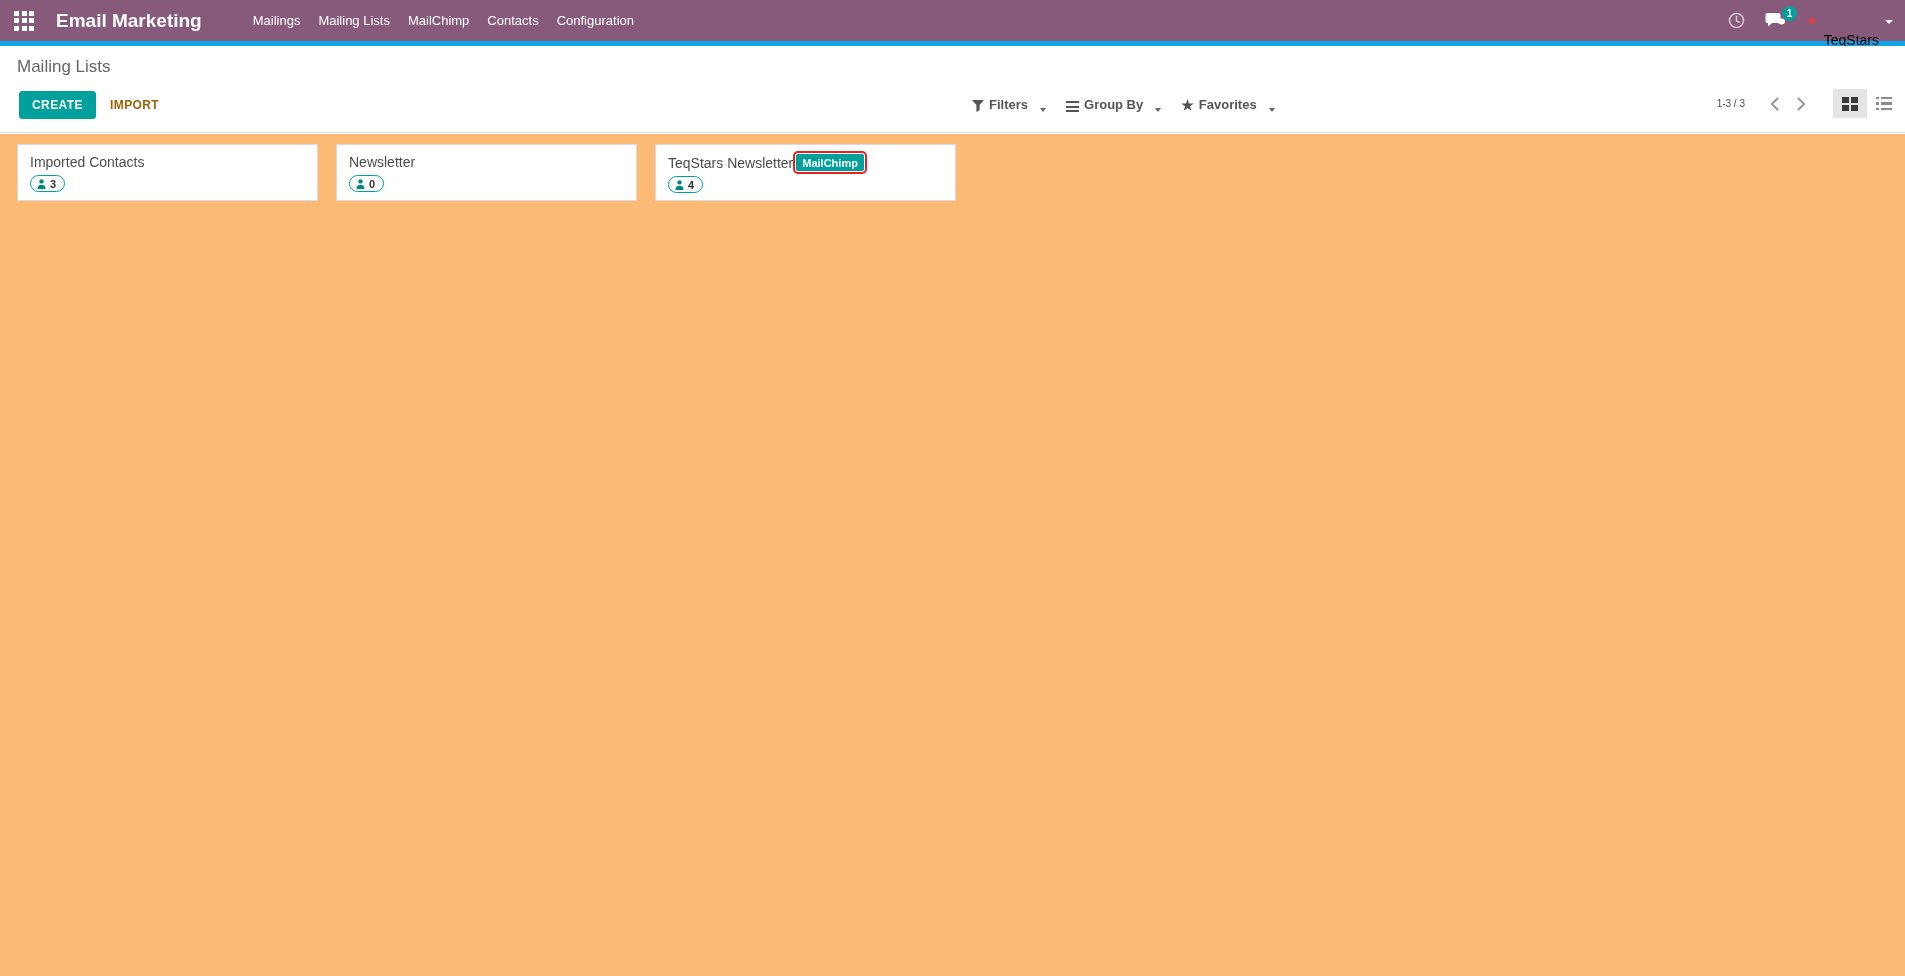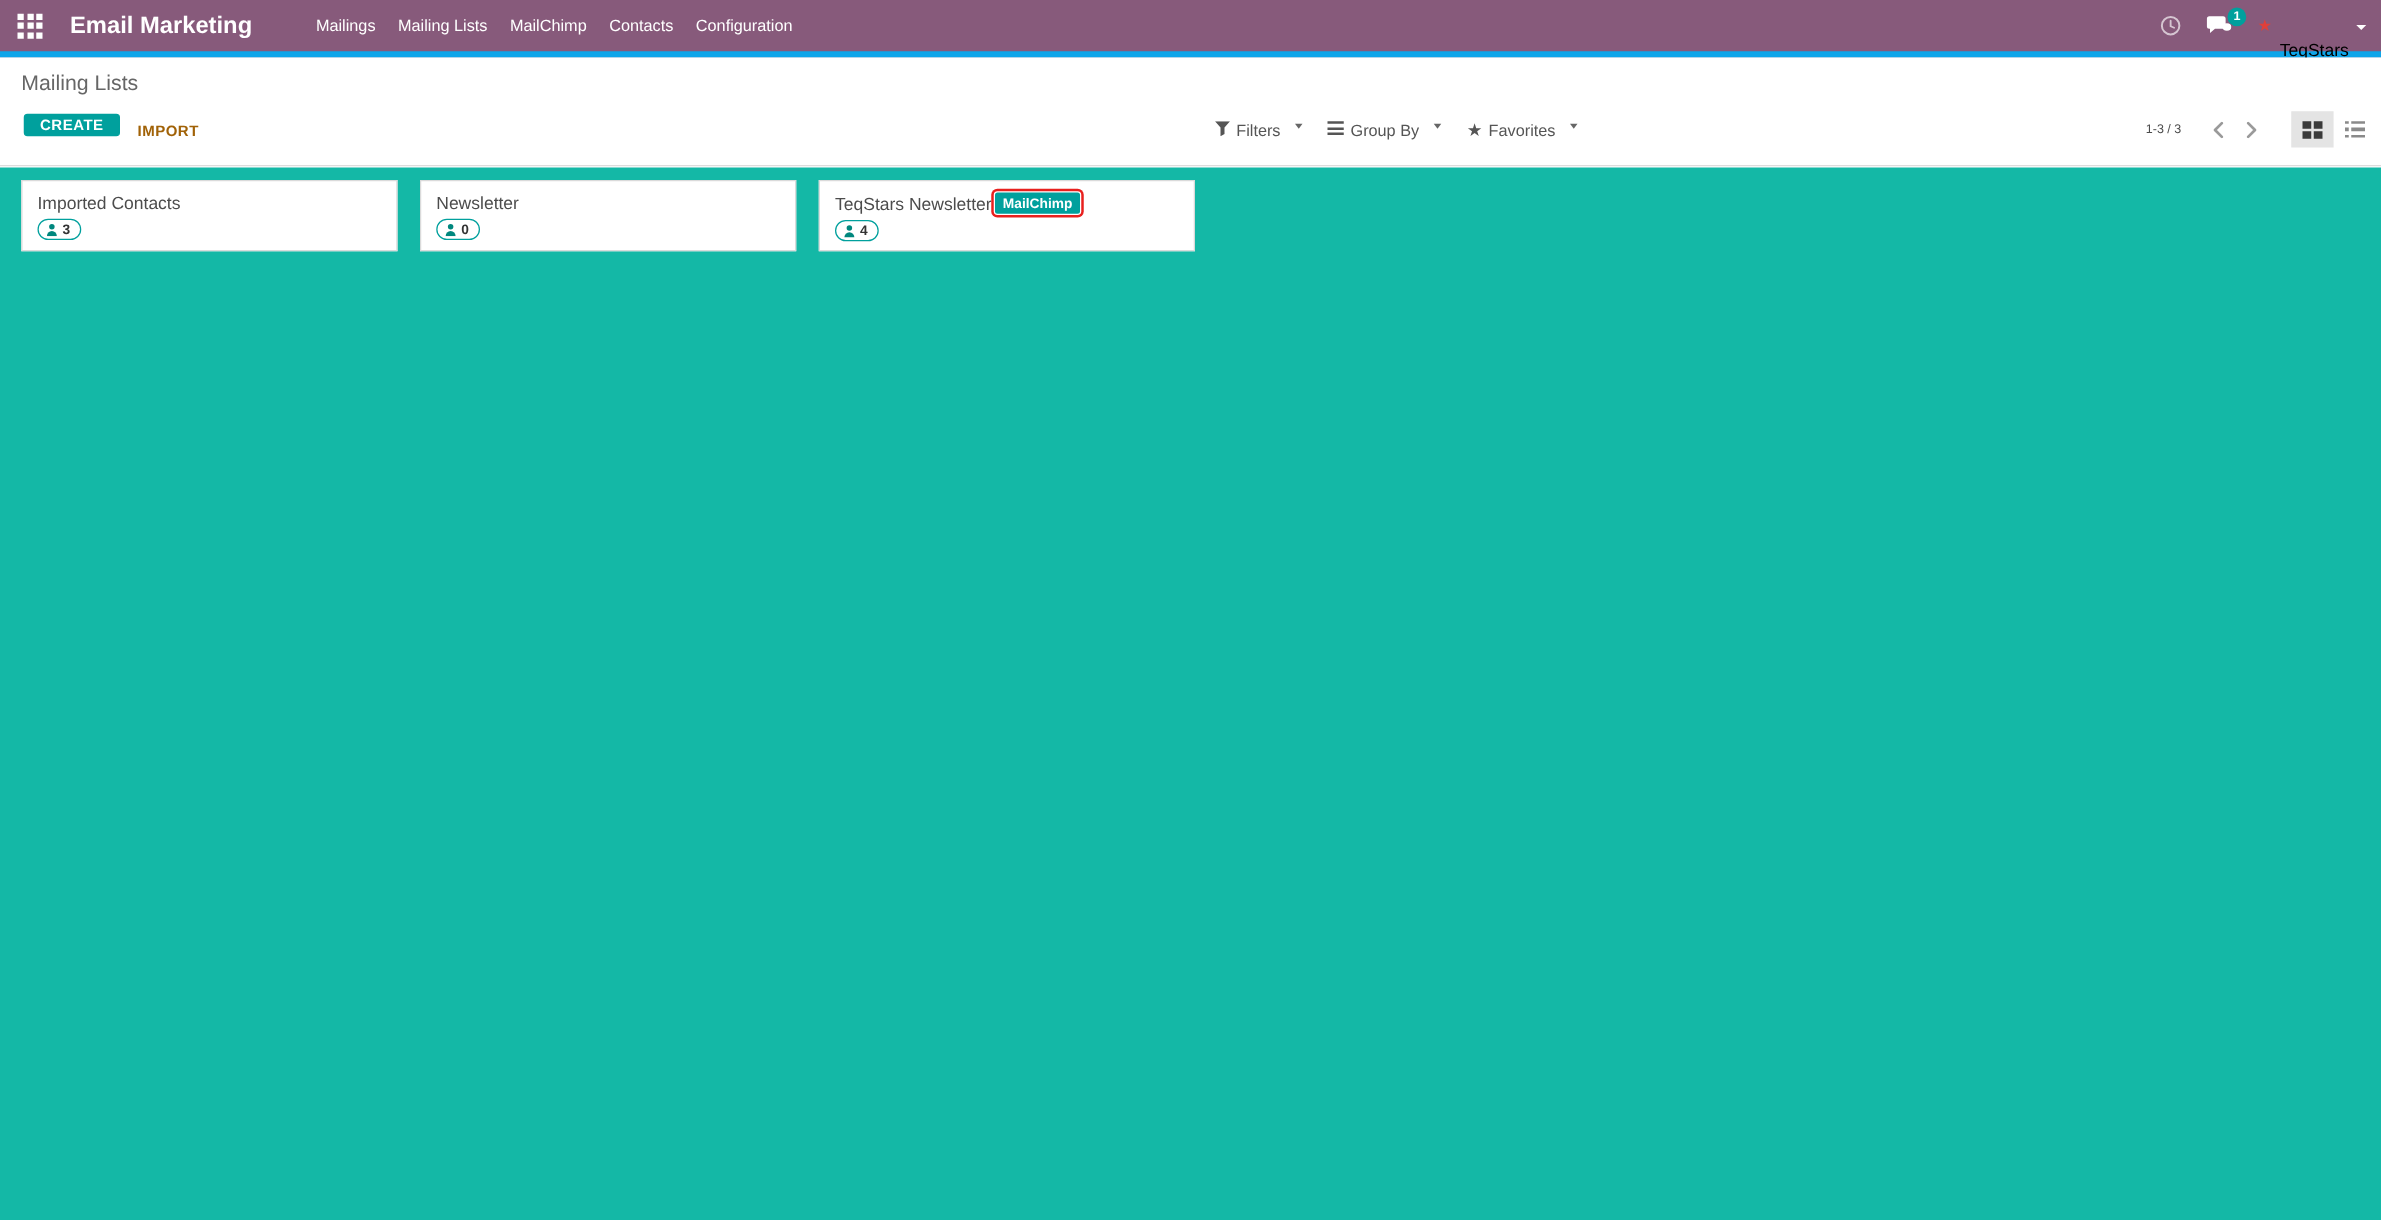--- a/index.html
+++ b/index.html
@@ -64,54 +64,54 @@
   .search-caret { position: absolute; left: 1px; top: 7px; width: 1px; height: 19px; background: #1a1a1a; }
   .searchbar input {
     width: 100%; height: 100%; border: none; outline: none;
     font-family: "Liberation Sans", sans-serif; font-size: 14px; color: #333;
     padding: 0 28px 0 4px; background: transparent;
   }
   .searchbar input::placeholder { color: #b3b3b3; }
   .search-mag { position: absolute; right: 7px; bottom: 7px; cursor: pointer; }
 
   .create-btn {
-    position: absolute; left: 19px; top: 45px; height: 18px;
+    position: absolute; left: 19px; top: 45px; height: 28px;
     padding: 0 12px; background: #00A09D; border: 1px solid #00A09D; border-radius: 3px;
     color: #fff; font-size: 12px; font-weight: bold; letter-spacing: .4px; cursor: pointer;
     font-family: "Liberation Sans", sans-serif;
   }
   .import-btn {
     position: absolute; left: 100px; top: 45px; height: 27px;
     padding: 0 10px; background: transparent; border: none;
     color: #a16207; font-size: 12px; font-weight: bold; letter-spacing: .4px; cursor: pointer;
     font-family: "Liberation Sans", sans-serif;
   }
 
   .search-menus { position: absolute; left: 972px; top: 45px; height: 27px; display: flex; align-items: center; gap: 20px; }
-  .sm-item { display: flex; align-items: flex-start; gap: 5px; cursor: pointer; color: #555; font-size: 13px; font-weight: 400; }
+  .sm-item { display: flex; align-items: flex-end; gap: 5px; cursor: pointer; color: #555; font-size: 13px; font-weight: 700; }
   .caret-g { width: 0; height: 0; border-left: 3.5px solid transparent; border-right: 3.5px solid transparent; border-top: 4px solid #666; margin-left: 7px; margin-top: 2px; }
   .gb-icon { display: flex; flex-direction: column; gap: 2.5px; }
   .gb-icon span { width: 13px; height: 2px; background: #555; }
   .fav-star { font-size: 14px; color: #555; line-height: 1; }
 
   .pager-area { position: absolute; top: 43px; right: 4px; height: 29px; display: flex; align-items: center; }
   .pager-value { font-size: 10px; color: #4c4c4c; margin-right: 16px; }
   .pg-btn { background: transparent; border: none; padding: 0 9px; height: 100%; display: flex; align-items: center; cursor: pointer; }
   .switcher { display: flex; margin-left: 18px; height: 29px; }
   .sw-btn { width: 34px; height: 29px; display: flex; align-items: center; justify-content: center; background: #fff; border: none; cursor: pointer; }
   .sw-btn.active { background: #e4e4e4; }
   .kan-icon { display: grid; grid-template-columns: 7px 7px; grid-template-rows: 6px 6px; gap: 2px; }
   .kan-icon span { background: #3a3a3a; }
   .list-icon { display: flex; flex-direction: column; gap: 3px; }
   .list-icon i { display: flex; align-items: center; gap: 2.5px; }
   .list-icon b { width: 2.5px; height: 2.5px; background: #8a8a8a; display: block; }
   .list-icon s { width: 11px; height: 2.5px; background: #8a8a8a; display: block; }
 
   
-  .content { position: absolute; top: 134px; left: 0; right: 0; bottom: 0; background: #14b8a6; }
+  .content { position: absolute; top: 134px; left: 0; right: 0; bottom: 0; background: #fdba74; }
   .kanban-row { display: flex; gap: 18px; padding: 10px 0 0 17px; }
   .kanban-card {
     width: 301px; height: 57px; background: #fff;
     border: 1px solid #dadada; padding: 9px 12px; cursor: pointer;
   }
   .card-title-row { display: flex; align-items: center; }
   .card-title { font-size: 14px; color: #4c4c4c; white-space: nowrap; }
   .mc-badge {
     margin-left: 3px;
     background: #00A09D; color: #fff;

